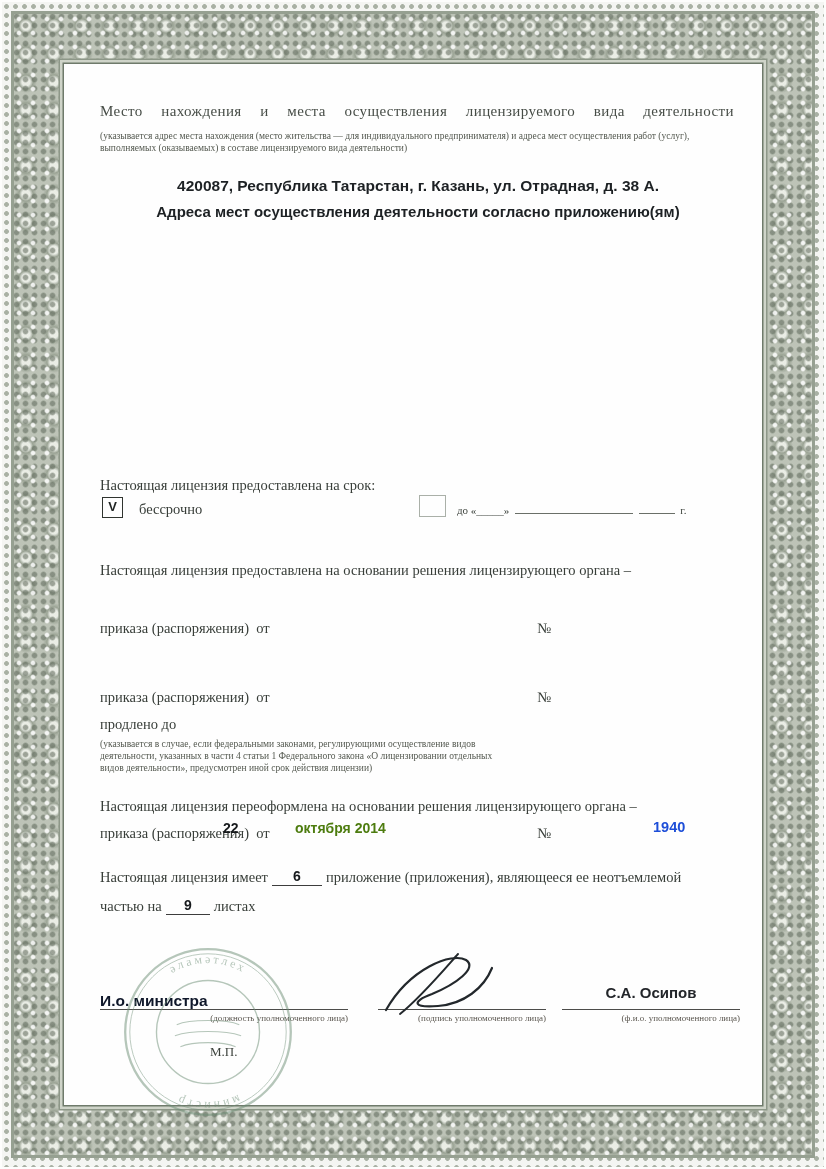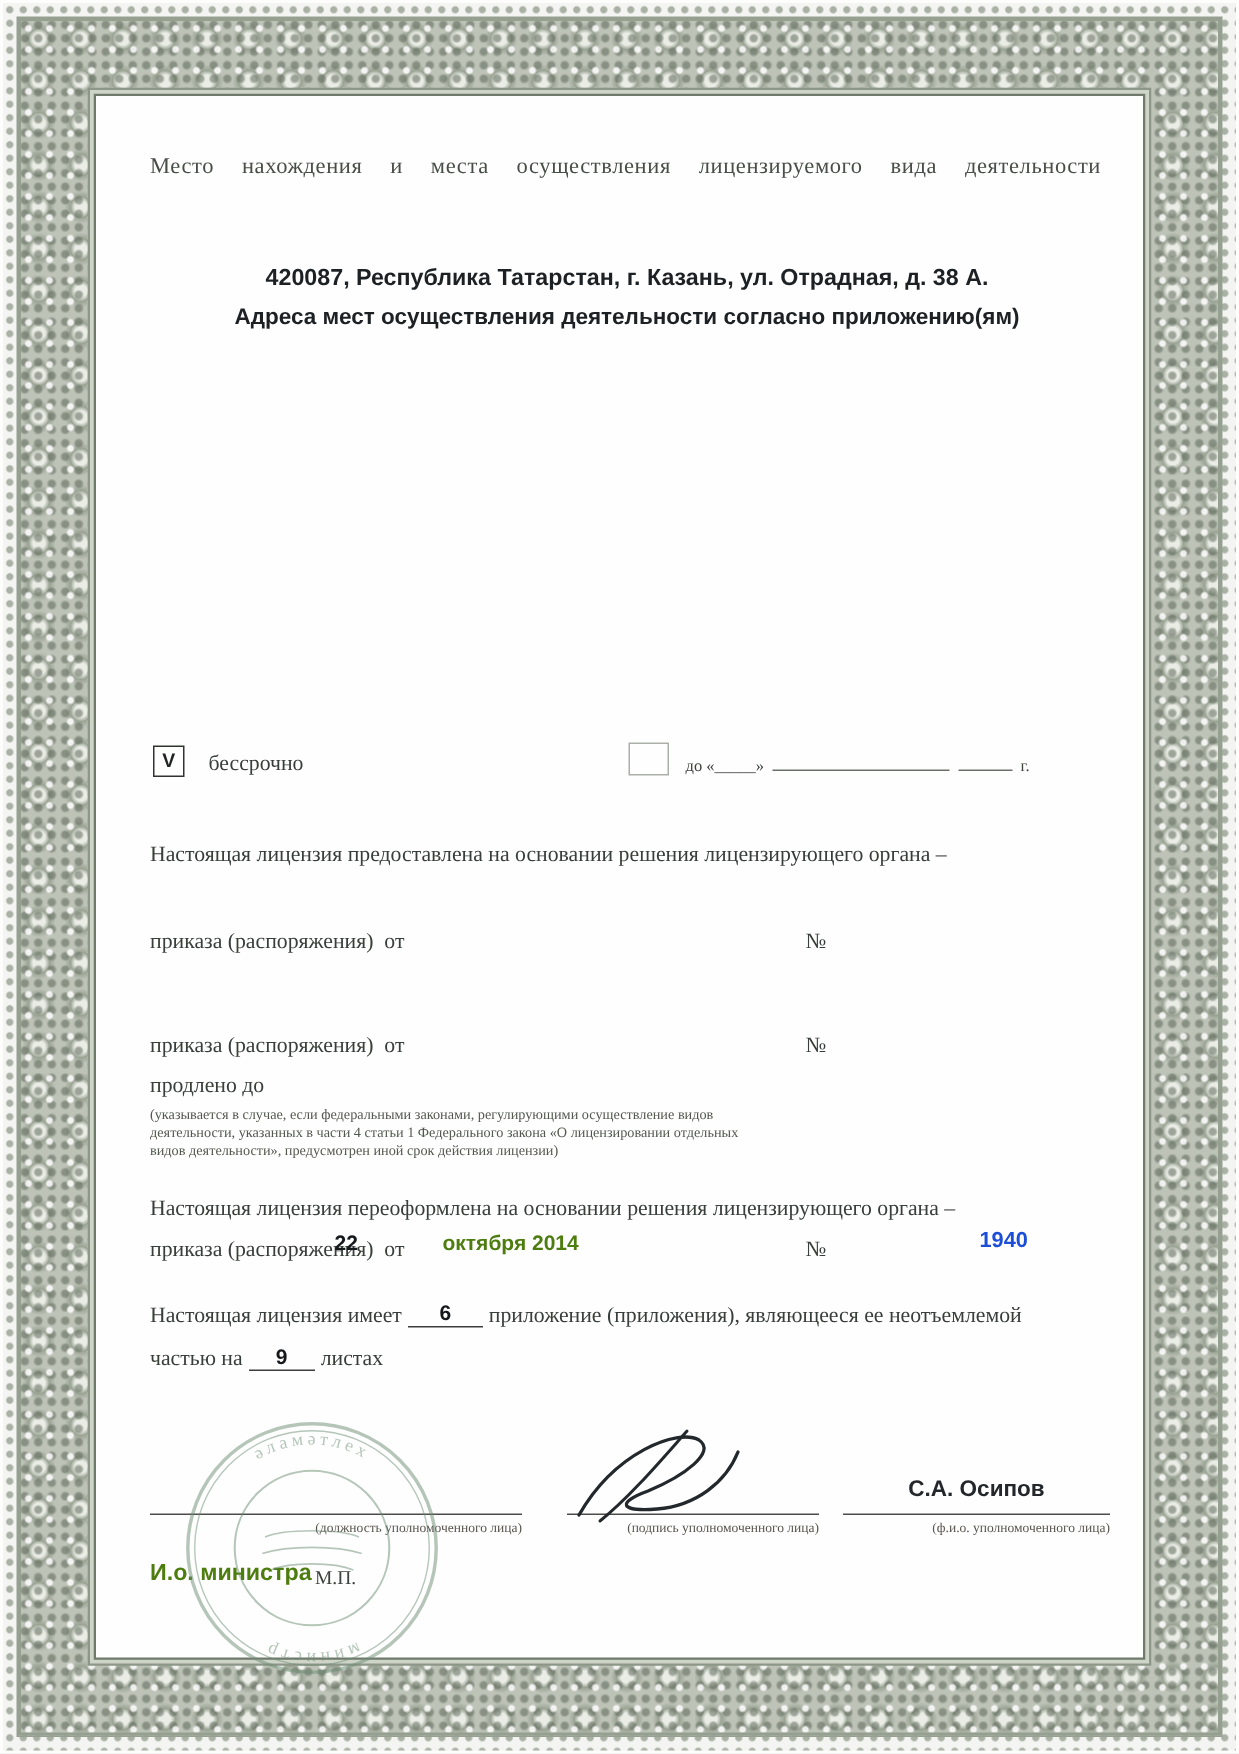--- a/index.html
+++ b/index.html
@@ -66,21 +66,21 @@
   .attach-2{left:100px;top:898px;width:650px;}
   .blank{display:inline-block;border-bottom:1.2px solid #3d3d3d;text-align:center;
          font-family:"Liberation Sans",sans-serif;font-weight:700;font-size:14px;color:#16191c;
          height:16px;line-height:15px;margin:0 4px;position:relative;top:-1px;}
   .bw50{width:50px;} .bw44{width:44px;}
 
   .sig-line{border-bottom:1px solid #4c4c4a;height:1px;}
   .line-left{left:100px;top:1008px;width:248px;}
   .line-mid{left:378px;top:1008px;width:168px;}
   .line-right{left:562px;top:1008px;width:178px;}
-  .position-t{left:100px;top:1040px;font-size:15.5px;color:#4d7c0f;}
+  .position-t{left:100px;top:992px;font-size:15.5px;color:#0f172a;}
   .name-t{left:562px;top:984px;width:178px;text-align:center;font-size:15px;color:#23262a;}
   .cap{font-size:9px;color:#5a564f;text-align:right;}
   .cap-left{left:100px;top:1013px;width:248px;}
   .cap-mid{left:378px;top:1013px;width:168px;}
   .cap-right{left:562px;top:1013px;width:178px;}
   .mp{left:210px;top:1044px;font-size:13px;color:#3c423c;}
 
   .stamp{left:116px;top:940px;width:184px;height:184px;opacity:.5;}
   .signature{left:380px;top:950px;width:126px;height:66px;}
 </style>
@@ -88,23 +88,26 @@
 <body>
 
 <div class="page">
   <div class="edge"></div>
   <div class="border-frame"></div>
   <div class="paper"></div>
 
   <div class="content">
 
     <div class="abs h-title">Место нахождения и места осуществления лицензируемого вида деятельности</div>
+    <div class="abs h-note note pre">(указывается адрес места нахождения (место жительства — для индивидуального предпринимателя) и адреса мест осуществления работ (услуг),
+выполняемых (оказываемых)  в составе лицензируемого вида деятельности)</div>
     <div class="abs address sans-b">420087, Республика Татарстан, г. Казань, ул. Отрадная, д. 38 А.</div>
     <div class="abs address2 sans-b">Адреса мест осуществления деятельности согласно приложению(ям)</div>
 
+    <div class="abs term-label body-t">Настоящая лицензия предоставлена на срок:</div>
     <div class="abs cb cb1">
       <span>V</span>
     </div>
     <div class="abs perpetual body-t">бессрочно</div>
     <div class="abs cb cb2"></div>
     <div class="abs until">
       <span>до «_____»</span><span class="uline w118"></span><span class="uline w36"></span><span>г.</span>
     </div>
 
     <div class="abs granted-line body-t">Настоящая лицензия предоставлена на основании решения лицензирующего органа –</div>

